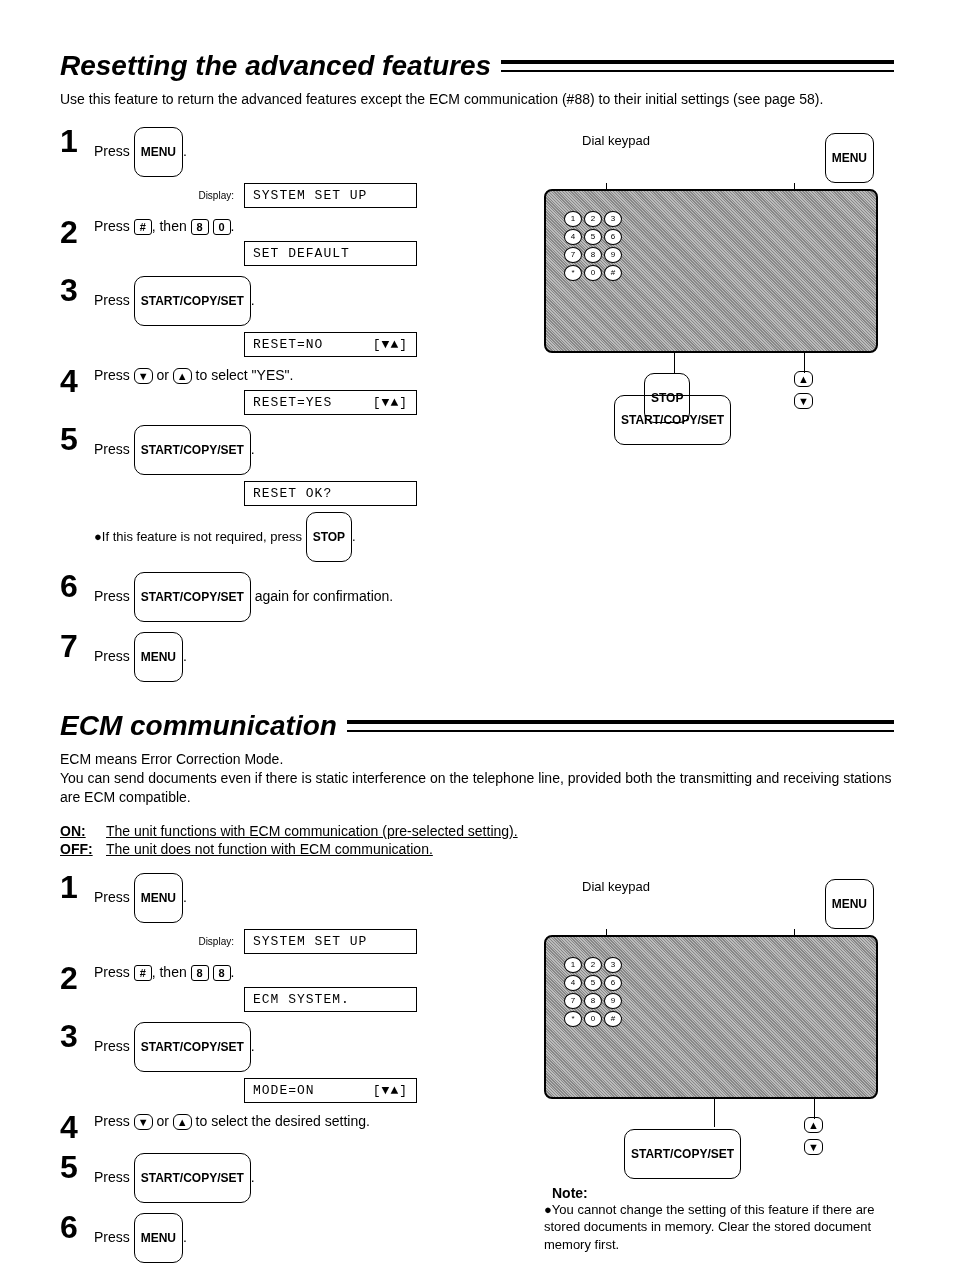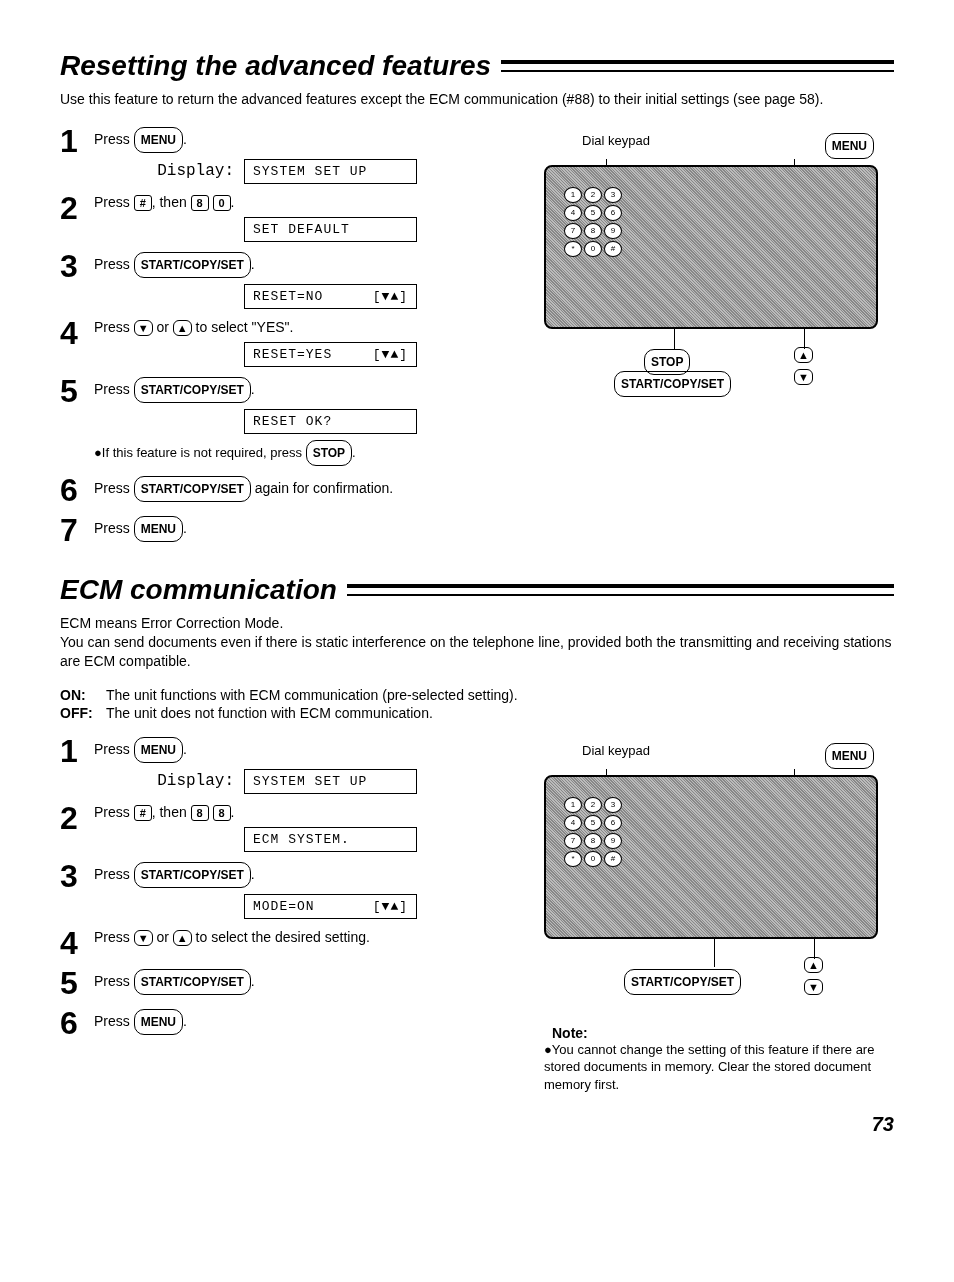--- a/index.html
+++ b/index.html
@@ -57,21 +57,21 @@
   .step-body {
     flex: 1;
   }
   .step-text {
     padding-top: 2px;
   }
   .btn-label {
     display: inline-block;
     border: 1px solid #000;
     border-radius: 10px;
-    padding: 4px 6px;
+    padding: 16px 6px;
     font-weight: bold;
     font-size: 12px;
     line-height: 16px;
   }
   .key {
     display: inline-block;
     border: 1px solid #000;
     border-radius: 3px;
     padding: 0 3px;
     font-weight: bold;
@@ -80,24 +80,23 @@
     min-width: 10px;
     text-align: center;
   }
   .display-row {
     display: flex;
     align-items: center;
     gap: 10px;
     margin-top: 6px;
   }
   .display-label {
-    font-size: 16px;
+    font-size: 10px;
     width: 140px;
     text-align: right;
-    font-family: Liberation Mono, monospace;
   }
   .display-box {
     border: 1px solid #000;
     padding: 4px 8px;
     font-family: "Courier New", monospace;
     font-size: 13px;
     min-width: 155px;
     display: flex;
     justify-content: space-between;
     letter-spacing: 1px;
@@ -168,20 +167,21 @@
     font-weight: bold;
     margin-top: 16px;
     padding-left: 8px;
   }
   .note-body {
     font-size: 13px;
     line-height: 1.35;
   }
   .onoff {
     margin: 6px 0 14px 0;
+    text-decoration: underline;
   }
   .onoff-row {
     display: flex;
     gap: 8px;
     margin-bottom: 2px;
   }
   .onoff-label {
     font-weight: bold;
     width: 38px;
   }

